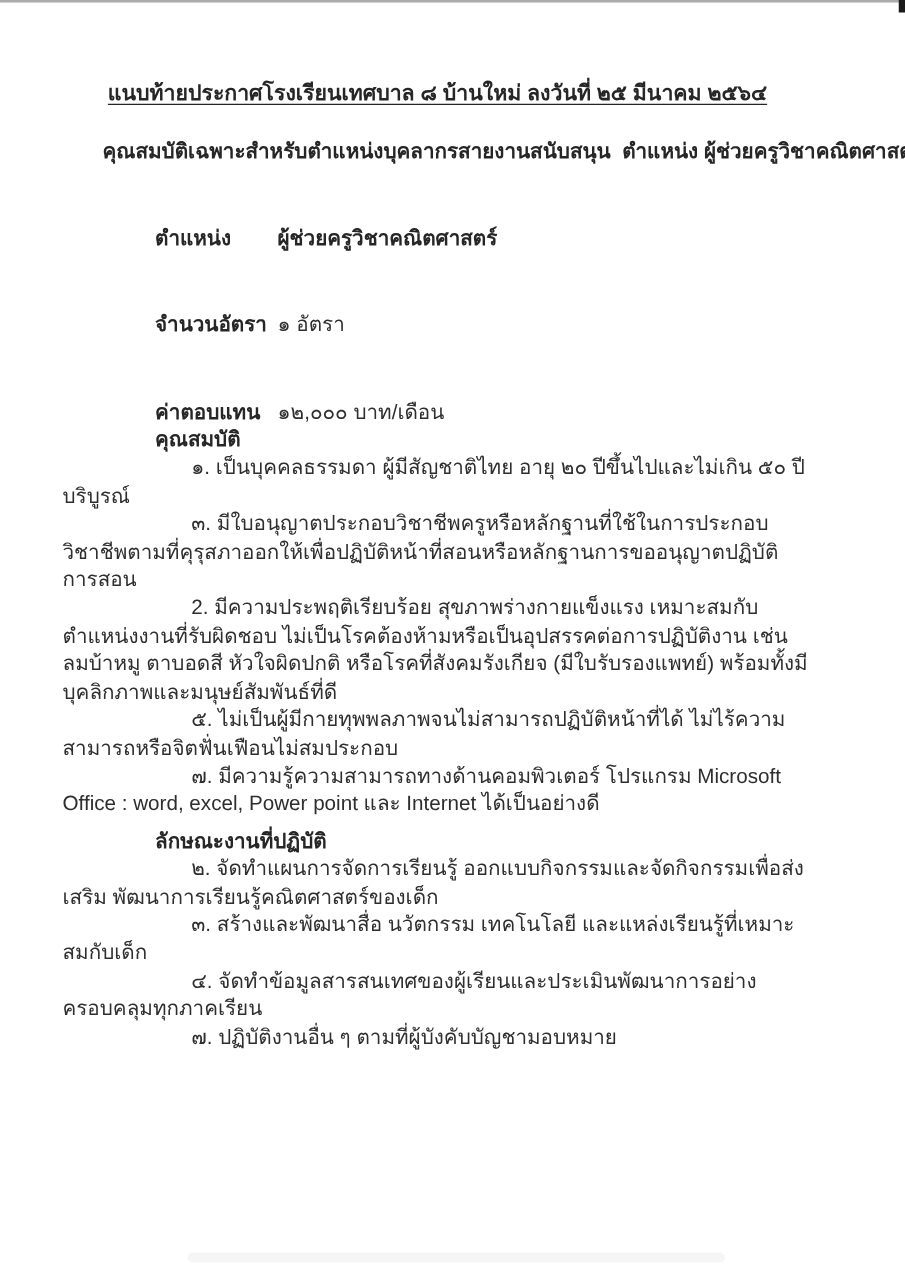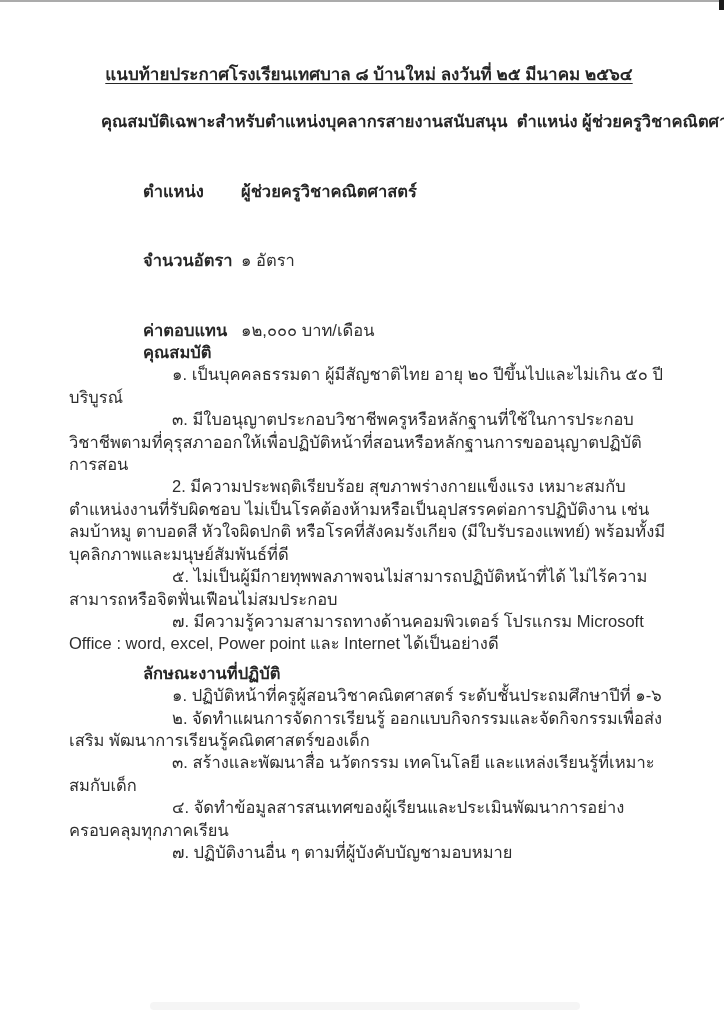--- a/index.html
+++ b/index.html
@@ -27,21 +27,21 @@
     position: absolute; top: 0; right: 0; width: 5px; height: 10px;
     background: #1a1a1a;
   }
   .scan-bottom-smudge {
     position: absolute; left: 150px; bottom: 14px; width: 430px; height: 8px;
     background: #f2f2f2; opacity: .8; border-radius: 4px;
   }
 
   .content {
     position: absolute;
-    left: 69px;
+    left: 50px;
     top: 64px;
     width: 600px;
   }
 
   .title {
     text-align: center;
     font-weight: bold;
     font-size: 17px;
     text-decoration: underline;
     text-underline-offset: 3px;
@@ -59,20 +59,21 @@
 
   .field-row { display: flex; padding-left: 74px; margin-top: 47px; }
   .field-label { width: 98px; flex-shrink: 0; font-weight: bold; color: #262626; }
   .field-value { white-space: pre; }
   .field-value.bold { font-weight: bold; color: #262626; }
 
   .section-heading {
     font-weight: bold;
     color: #262626;
     padding-left: 74px;
+    font-family: Liberation Serif, serif;
   }
 
   .item {
     text-indent: 103px;
     white-space: pre-wrap;
   }
 
   .duties-heading-gap { margin-top: 7px; }
 </style>
 </head>
@@ -108,20 +109,19 @@
     <div class="section-heading">คุณสมบัติ</div>
 
     <div class="item">๑. เป็นบุคคลธรรมดา ผู้มีสัญชาติไทย อายุ ๒๐ ปีขึ้นไปและไม่เกิน ๕๐ ปี บริบูรณ์</div>
     <div class="item">๓. มีใบอนุญาตประกอบวิชาชีพครูหรือหลักฐานที่ใช้ในการประกอบวิชาชีพตามที่คุรุสภาออกให้เพื่อปฏิบัติหน้าที่สอนหรือหลักฐานการขออนุญาตปฏิบัติการสอน</div>
     <div class="item">2. มีความประพฤติเรียบร้อย สุขภาพร่างกายแข็งแรง เหมาะสมกับตำแหน่งงานที่รับผิดชอบ ไม่เป็นโรคต้องห้ามหรือเป็นอุปสรรคต่อการปฏิบัติงาน เช่น ลมบ้าหมู ตาบอดสี หัวใจผิดปกติ หรือโรคที่สังคมรังเกียจ (มีใบรับรองแพทย์) พร้อมทั้งมีบุคลิกภาพและมนุษย์สัมพันธ์ที่ดี</div>
     <div class="item">๕. ไม่เป็นผู้มีกายทุพพลภาพจนไม่สามารถปฏิบัติหน้าที่ได้ ไม่ไร้ความสามารถหรือจิตฟั่นเฟือนไม่สมประกอบ</div>
     <div class="item">๗. มีความรู้ความสามารถทางด้านคอมพิวเตอร์ โปรแกรม Microsoft Office : word, excel, Power point และ Internet ได้เป็นอย่างดี</div>
 
     <div class="section-heading duties-heading-gap">ลักษณะงานที่ปฏิบัติ</div>
 
-    <div class="item">๑. ปฏิบัติหน้าที่ครูผู้สอนวิชาคณิตศาสตร์ ระดับชั้นประถมศึกษาปีที่ ๑-๖</div>
     <div class="item">๒. จัดทำแผนการจัดการเรียนรู้ ออกแบบกิจกรรมและจัดกิจกรรมเพื่อส่งเสริม พัฒนาการเรียนรู้คณิตศาสตร์ของเด็ก</div>
     <div class="item">๓. สร้างและพัฒนาสื่อ นวัตกรรม เทคโนโลยี และแหล่งเรียนรู้ที่เหมาะสมกับเด็ก</div>
     <div class="item">๔. จัดทำข้อมูลสารสนเทศของผู้เรียนและประเมินพัฒนาการอย่างครอบคลุมทุกภาคเรียน</div>
     <div class="item">๗. ปฏิบัติงานอื่น ๆ ตามที่ผู้บังคับบัญชามอบหมาย</div>
 
   </div>
 </div>
 
 </body></html>

